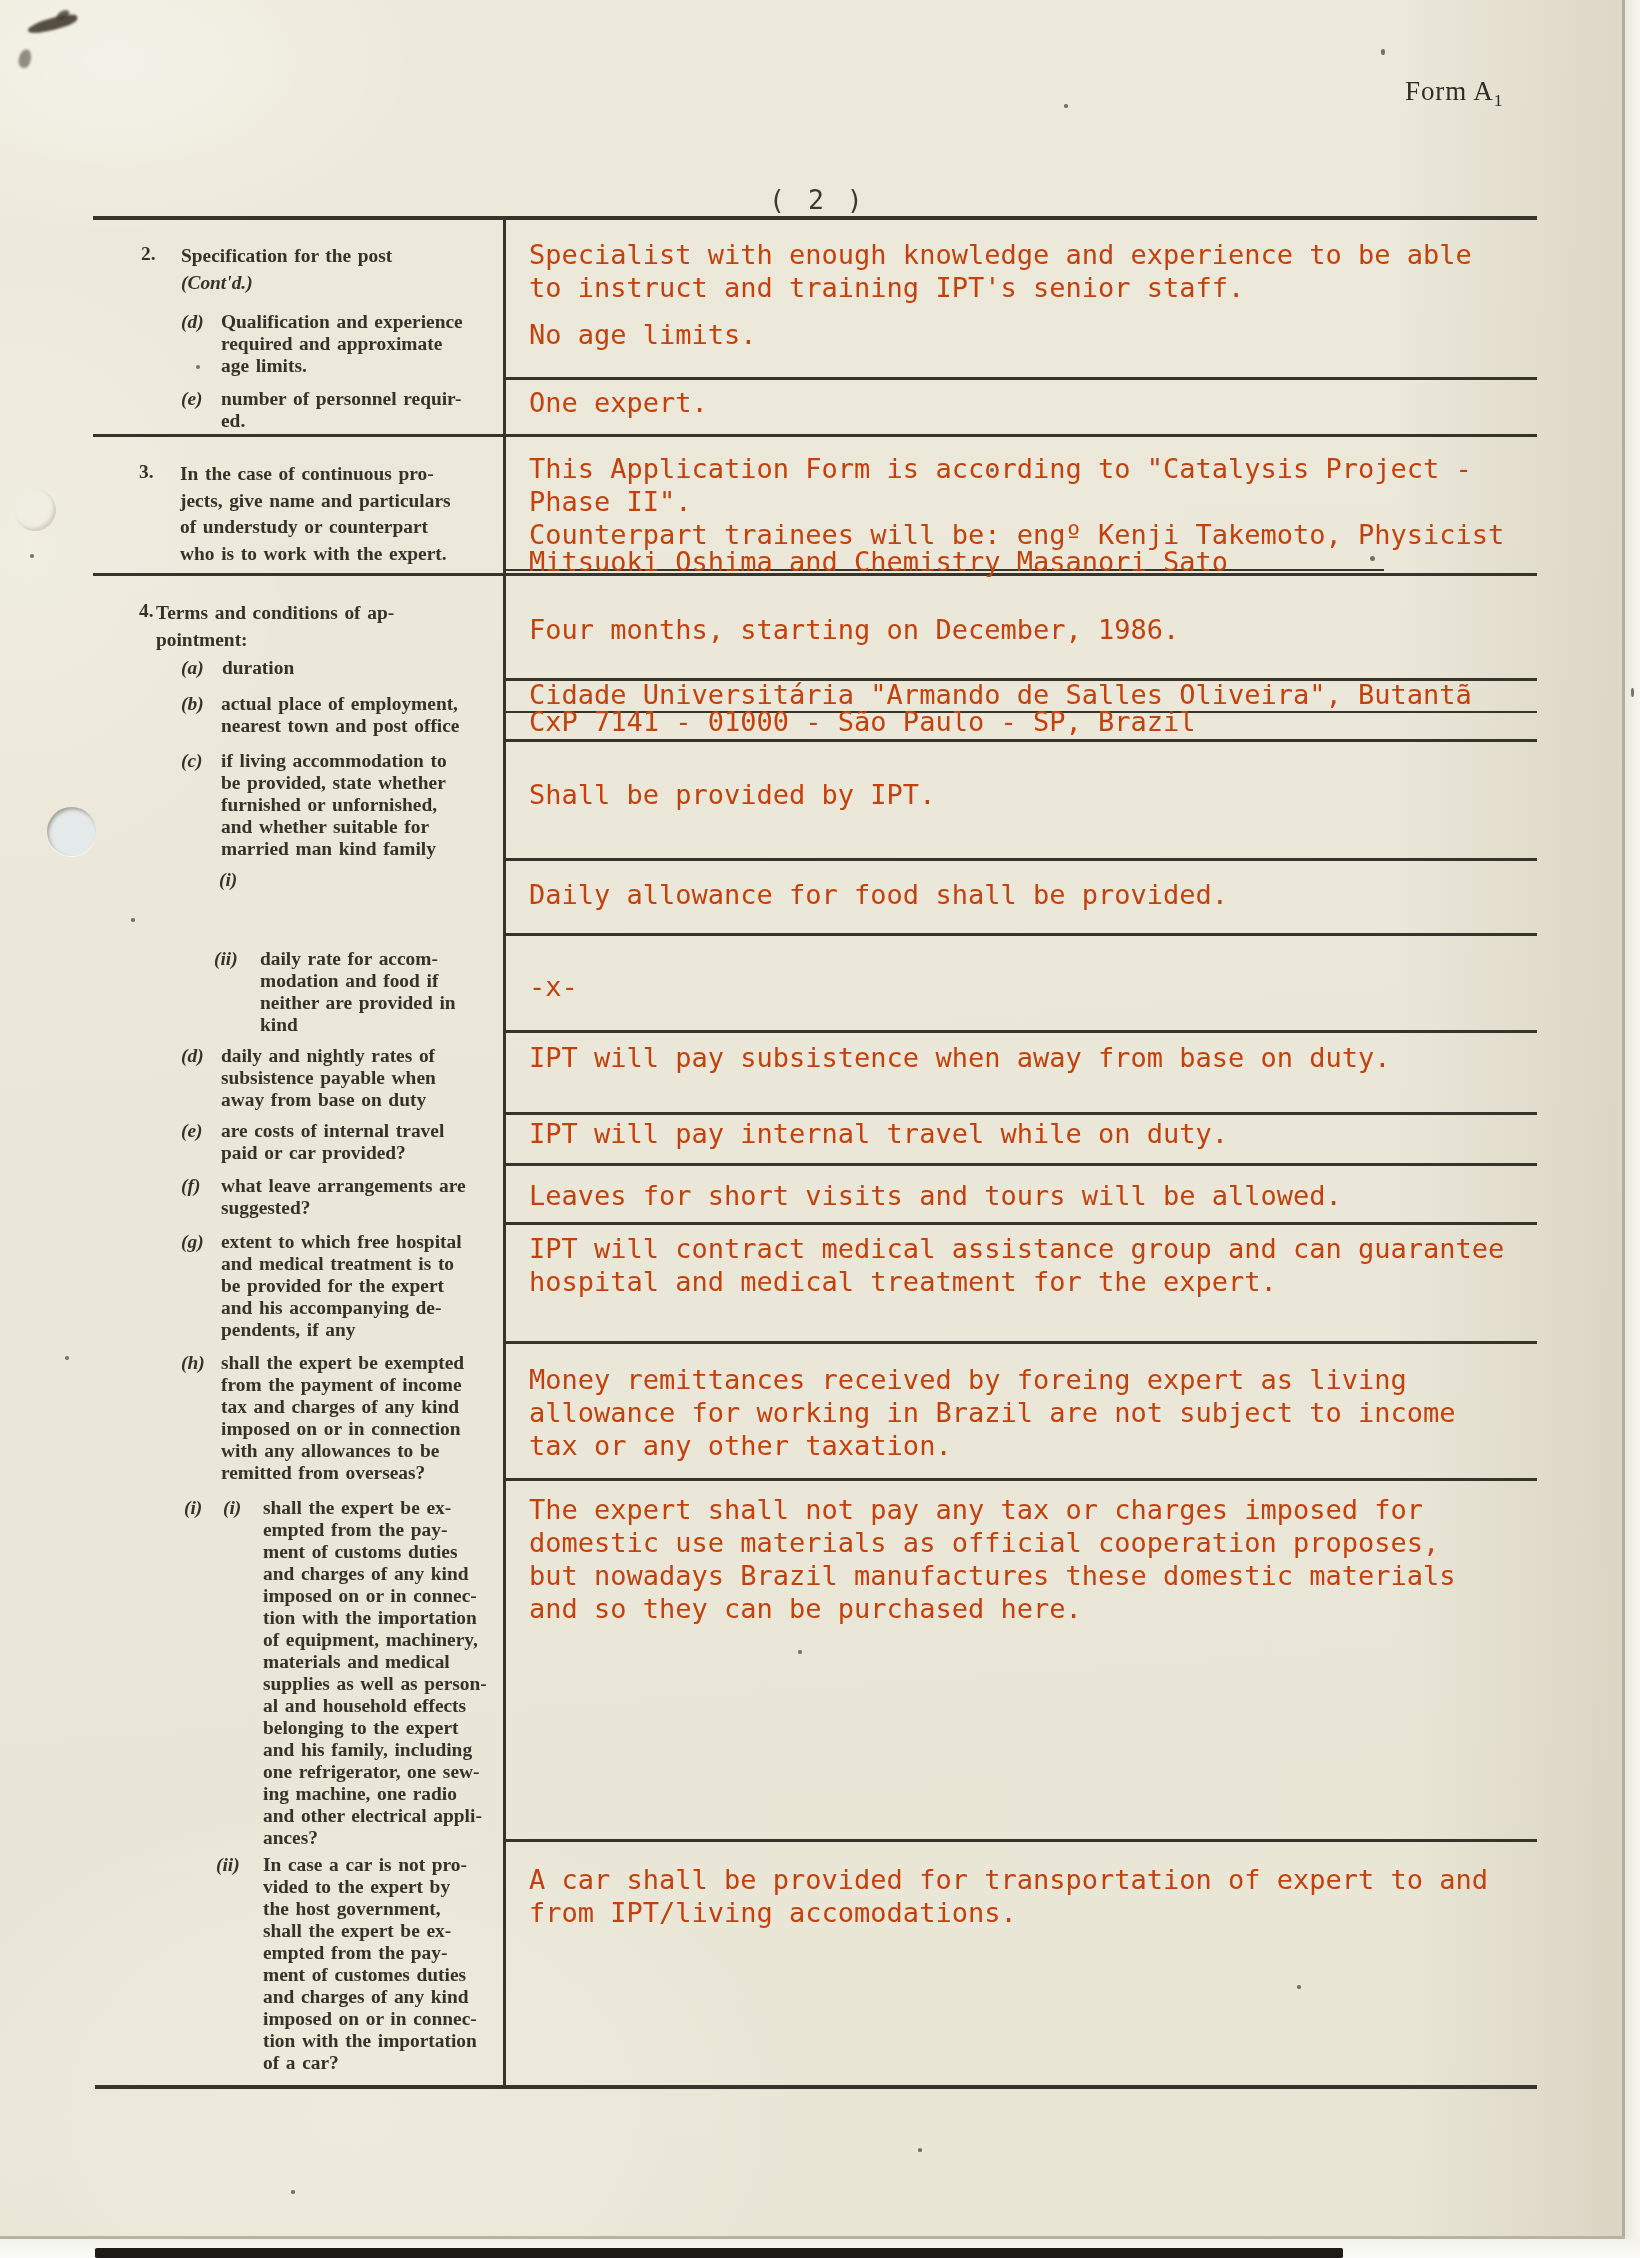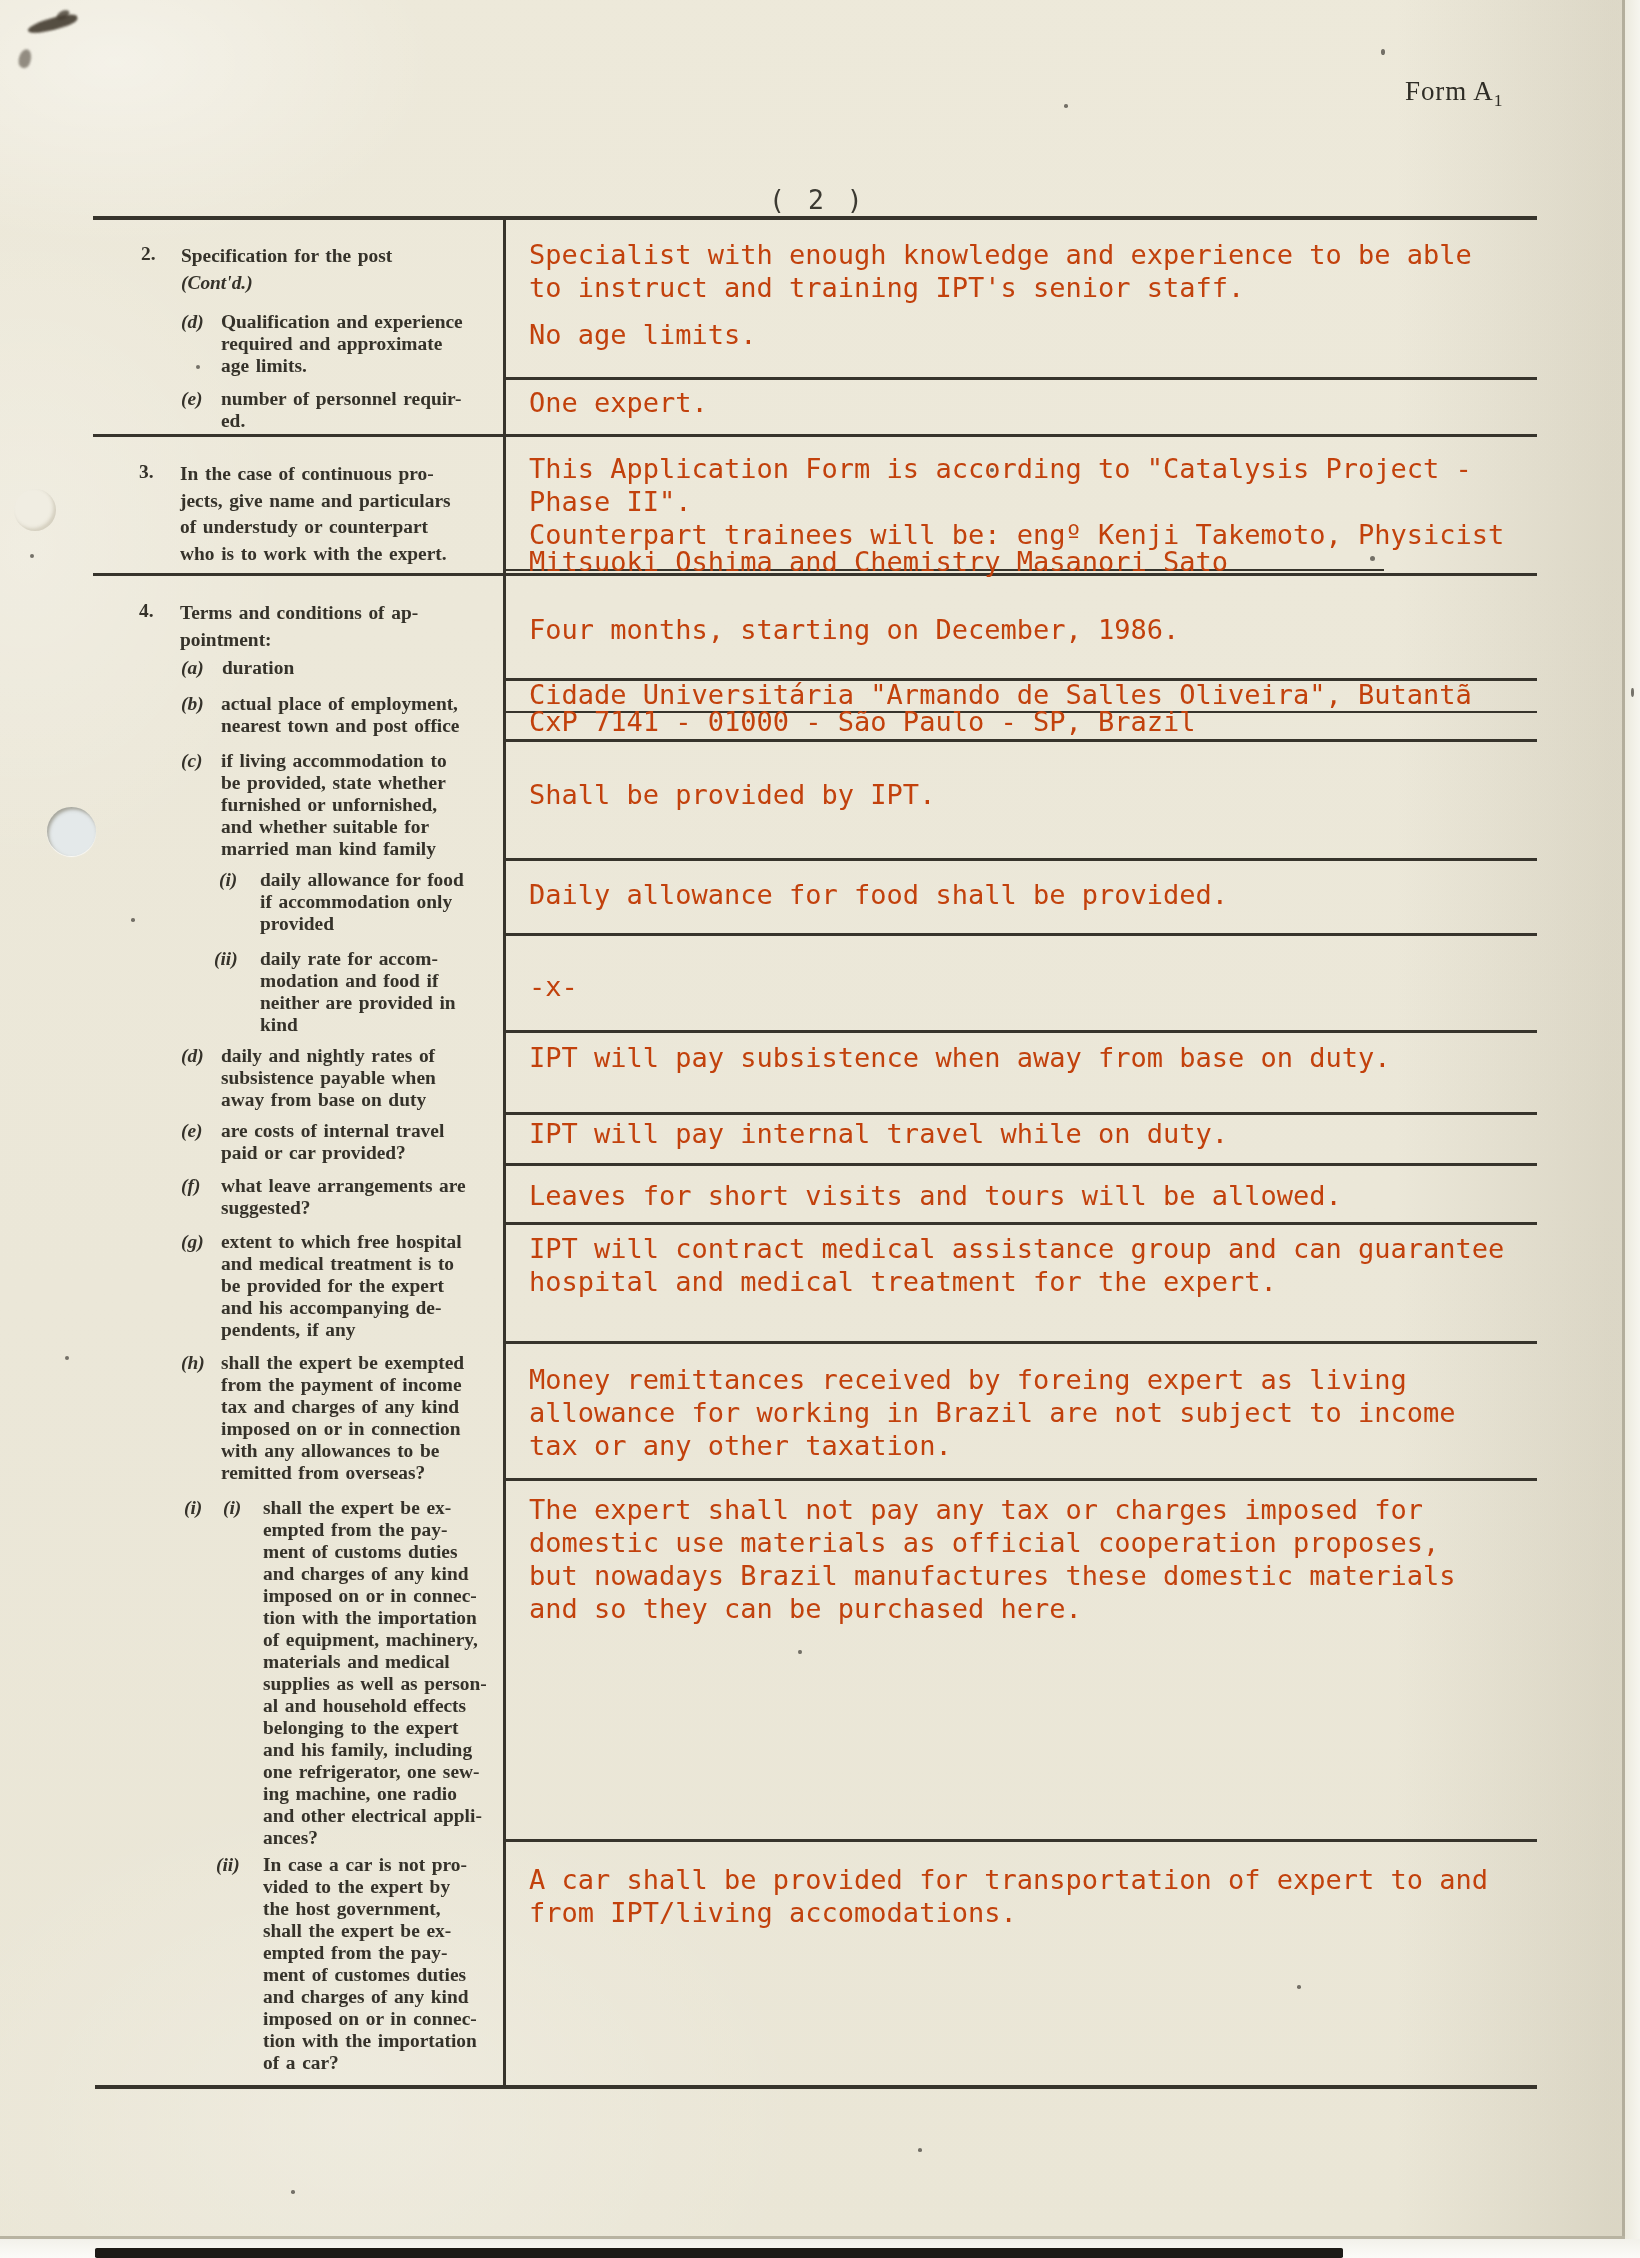--- a/index.html
+++ b/index.html
@@ -112,21 +112,21 @@
   </div>
   <div class="li lh30" style="left:139px;top:461px">
     <span class="mk num">3.</span>
     <div class="lt" style="margin-left:41px;width:311px">In the case of continuous pro-
 jects, give name and particulars
 of understudy or counterpart
 who is to work with the expert.</div>
   </div>
   <div class="li lh30" style="left:139px;top:600px">
     <span class="mk num">4.</span>
-    <div class="lt" style="margin-left:41px;width:311px">Terms and conditions of ap-
+    <div class="lt" style="margin-left:17px;width:311px">Terms and conditions of ap-
 pointment:</div>
   </div>
   <div class="li" style="left:181px;top:657px">
     <span class="mk">(a)</span>
     <div class="lt" style="margin-left:41px;width:273px">duration</div>
   </div>
   <div class="li" style="left:181px;top:693px">
     <span class="mk">(b)</span>
     <div class="lt" style="margin-left:40px;width:273px">actual place of employment,
 nearest town and post office</div>
@@ -134,23 +134,20 @@
   <div class="li" style="left:181px;top:750px">
     <span class="mk">(c)</span>
     <div class="lt" style="margin-left:40px;width:273px">if living accommodation to
 be provided, state whether
 furnished  or  unfornished,
 and  whether  suitable  for
 married man kind family</div>
   </div>
   <div class="li" style="left:219px;top:869px">
     <span class="mk">(i)</span>
-    <div class="lt" style="margin-left:41px;width:234px">daily allowance for food
-if  accommodation  only
-provided</div>
   </div>
   <div class="li" style="left:214px;top:948px">
     <span class="mk">(ii)</span>
     <div class="lt" style="margin-left:46px;width:234px">daily  rate  for  accom-
 modation and food if
 neither are provided in
 kind</div>
   </div>
   <div class="li" style="left:181px;top:1045px">
     <span class="mk">(d)</span>

